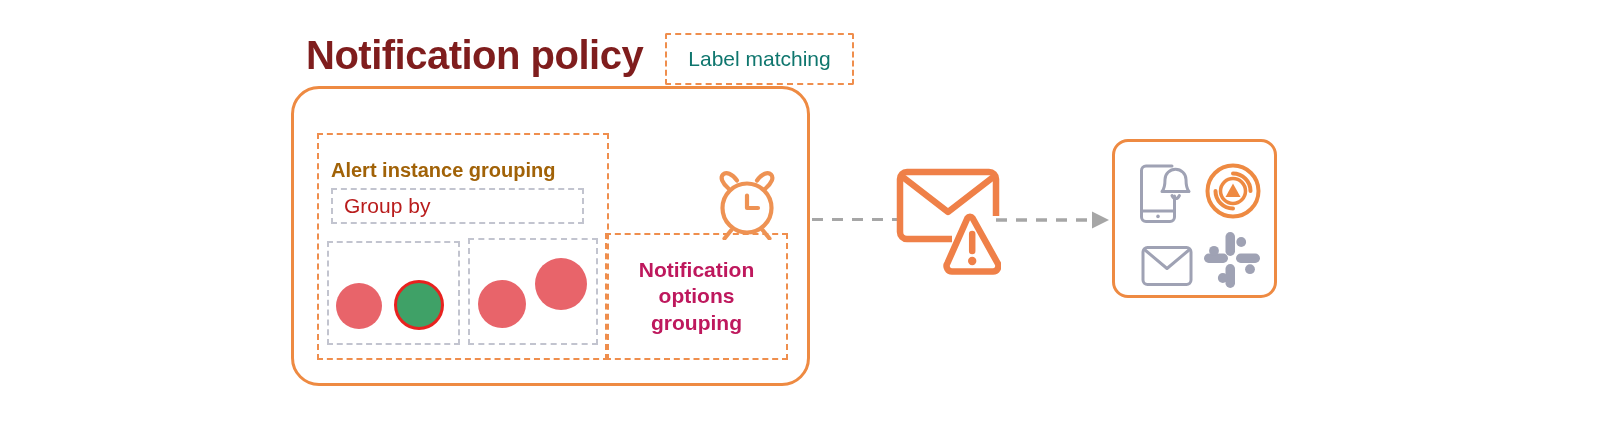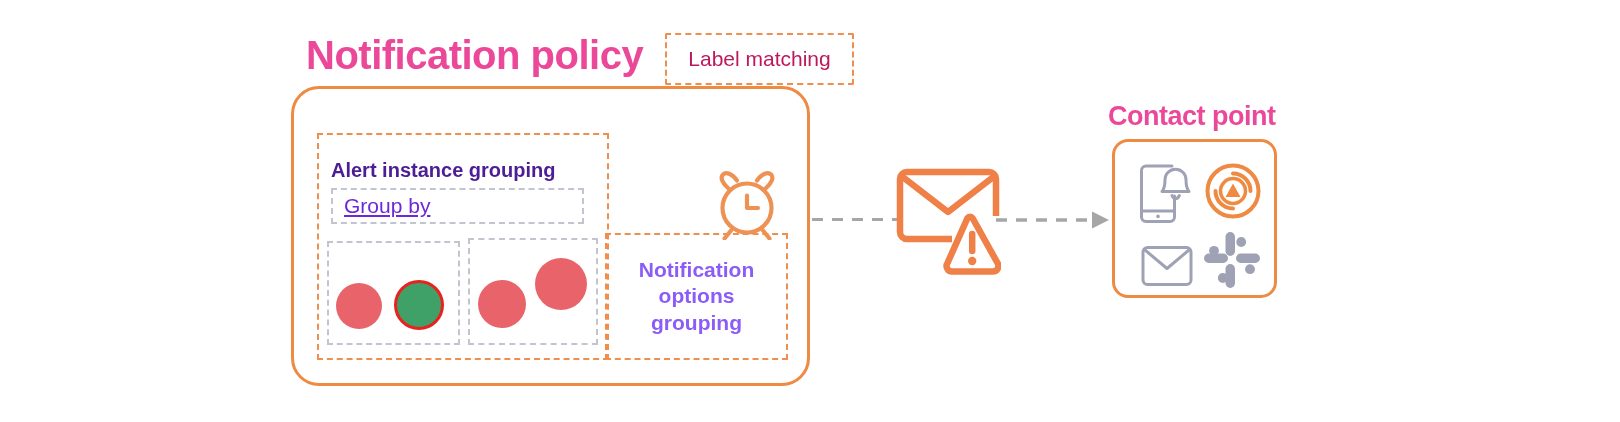--- a/index.html
+++ b/index.html
@@ -17,21 +17,21 @@
 
   .stage {
     position: absolute;
     inset: 0;
   }
 
   
   .title {
     position: absolute;
     font-weight: bold;
-    color: #ec4899;
+    color: #7f1d1d;
     white-space: nowrap;
     letter-spacing: -0.5px;
   }
   #notification-policy-title {
     left: 306px;
     top: 33px;
     font-size: 40px;
   }
   #contact-point-title {
     left: 1108px;
@@ -48,21 +48,21 @@
     height: 52px;
     border: 2.5px dashed #ef8e4d;
     border-radius: 2px;
     display: flex;
     align-items: center;
     justify-content: center;
     box-sizing: border-box;
   }
   #label-matching-chip .chip-text {
     font-size: 21px;
-    color: #be185d;
+    color: #0f766e;
     white-space: nowrap;
   }
 
   
   #notification-policy-card {
     position: absolute;
     left: 291px;
     top: 86px;
     width: 519px;
     height: 300px;
@@ -82,42 +82,41 @@
     border: 2.5px dashed #ef8e4d;
     box-sizing: border-box;
     background: transparent;
   }
   #alert-instance-grouping-label {
     position: absolute;
     left: 331px;
     top: 159px;
     font-size: 20px;
     font-weight: bold;
-    color: #4c1d95;
+    color: #a16207;
     white-space: nowrap;
   }
 
   
   #group-by-field {
     position: absolute;
     left: 331px;
     top: 188px;
     width: 253px;
     height: 36px;
     border: 2px dashed #c2c4cf;
     box-sizing: border-box;
     display: flex;
     align-items: center;
     padding-left: 11px;
   }
   #group-by-field .field-text {
     font-size: 21px;
-    color: #6d28d9;
+    color: #b91c1c;
     white-space: nowrap;
-    text-decoration: underline;
   }
 
   
   .group-chip {
     position: absolute;
     border: 2px dashed #c2c4cf;
     box-sizing: border-box;
   }
   #group-chip-1 { left: 327px; top: 241px; width: 133px; height: 104px; }
   #group-chip-2 { left: 468px; top: 238px; width: 130px; height: 107px; }
@@ -143,21 +142,21 @@
     height: 127px;
     border: 2.5px dashed #ef8e4d;
     box-sizing: border-box;
     display: flex;
     align-items: center;
     justify-content: center;
   }
   #notification-timing-box .timing-text {
     font-size: 21px;
     font-weight: bold;
-    color: #8b5cf6;
+    color: #be185d;
     text-align: center;
     line-height: 1.26;
   }
 
   
   #alarm-clock-icon {
     position: absolute;
     left: 706px;
     top: 168px;
     width: 82px;
@@ -272,21 +271,20 @@
       <path d="M76.2 70 L76.2 87"></path>
     </g>
     <circle cx="76.2" cy="97" r="4.2" fill="#ef8048"></circle>
   </svg>
 
   <svg id="connector-right" viewBox="0 0 116 20">
     <line x1="0" y1="10" x2="96" y2="10" stroke="#a6a6a6" stroke-width="3.5" stroke-dasharray="11 9"></line>
     <path d="M96 1.5 L113 10 L96 18.5 Z" fill="#a6a6a6"></path>
   </svg>
 
-  <div class="title" id="contact-point-title">Contact point</div>
 
   <div id="contact-point-card"></div>
 
   <svg class="cp-icon" id="phone-bell-icon" viewBox="0 0 57 62">
     <g fill="none" stroke="#9fa2b4" stroke-width="3" stroke-linecap="round" stroke-linejoin="round">
       <path d="M33 3 H7 A4.5 4.5 0 0 0 2.5 7.5 V54 A4.5 4.5 0 0 0 7 58.5 H31 A4.5 4.5 0 0 0 35.5 54 V33"></path>
       <line x1="2.5" y1="48" x2="35.5" y2="48"></line>
       <path d="M26 16.5 C26 10.8 30.8 6.2 36.5 6.2 C42.2 6.2 47 10.8 47 16.5 C47 25 50 28.5 50 28.5 H23 C23 28.5 26 25 26 16.5 Z"></path>
       <path d="M33 32.5 C34 34.6 35.6 35.6 36.7 35.6 C37.9 35.6 39.4 34.6 40.4 32.5"></path>
     </g>

